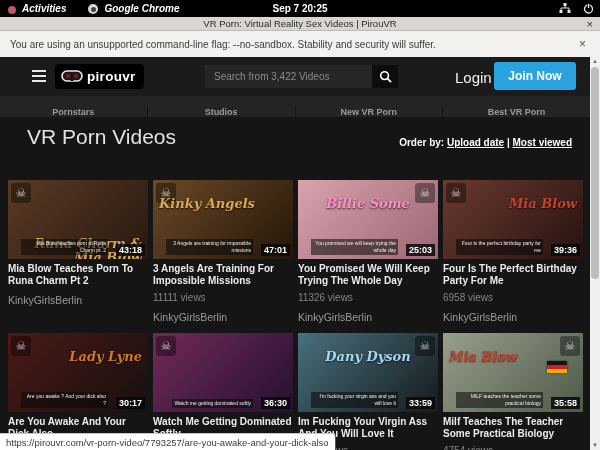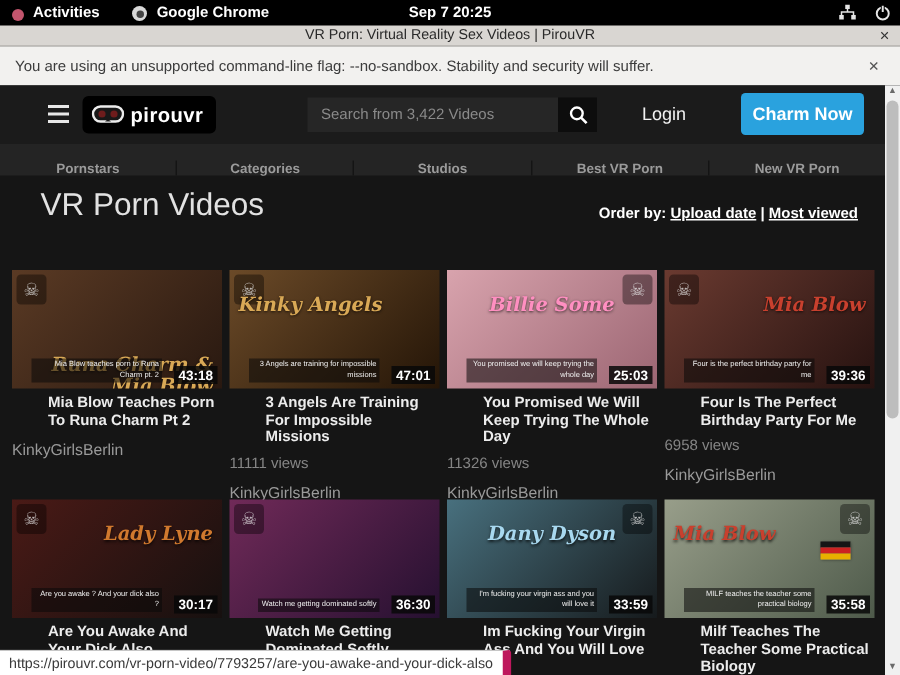--- a/index.html
+++ b/index.html
@@ -2,21 +2,21 @@
 <html><head>
 <meta charset="utf-8">
 <style>
   * { margin:0; padding:0; box-sizing:border-box; }
   html,body { width:600px; height:450px; overflow:hidden; background:#000;
     font-family:"Liberation Sans","DejaVu Sans",sans-serif; }
 
   
   .sysbar { position:absolute; left:0; top:0; width:600px; height:17px; background:#000;
     color:#fff; display:flex; align-items:center; font-size:10px; font-weight:bold; }
-  .sys-left { display:flex; align-items:flex-end; gap:6px; padding-left:8px; }
+  .sys-left { display:flex; align-items:flex-end; gap:6px; padding-left:8px;font-style:italic; }
   .sys-dot { width:8px; height:8px; border-radius:50%; background:#c2556d; }
   .chrome-ico { width:10px; height:10px; border-radius:50%; background:#d8d8d8;
     position:relative; margin-left:16px; }
   .chrome-ico::after { content:""; position:absolute; left:2.5px; top:2.5px; width:5px;
     height:5px; border-radius:50%; background:#444; }
   .sys-clock { position:absolute; left:0; right:0; text-align:center; }
   .sys-right { position:absolute; right:6px; top:0; height:17px; display:flex;
     align-items:center; gap:12px; }
 
   
@@ -39,21 +39,21 @@
   .hamburger i { display:block; height:2px; background:#e8e8e8; margin-bottom:3px; }
   .logo { position:absolute; left:55px; top:7px; height:25px; background:#000; border-radius:4px;
     display:flex; align-items:center; padding:0 8px 0 6px; gap:4px; }
   .logo-text { color:#fff; font-size:13.5px; font-weight:bold; letter-spacing:.3px; }
   .search-box { position:absolute; left:205px; top:8px; width:167px; height:23px; background:#262626;
     border:none; color:#b5b5b5; font-size:10px; padding-left:9px; outline:none;
     font-family:"Liberation Sans",sans-serif; }
   .search-box::placeholder { color:#8a8a8a; }
   .search-btn { position:absolute; left:372px; top:8px; width:26px; height:23px; background:#0d0d0d;
     border:none; display:flex; align-items:center; justify-content:center; }
-  .login { position:absolute; left:428px; top:12px; color:#f2f2f2; font-size:12px; cursor:pointer; }
+  .login { position:absolute; left:455px; top:12px; color:#f2f2f2; font-size:15px; cursor:pointer; }
   .join-btn { position:absolute; left:494px; top:5px; width:82px; height:28px; border:none;
     border-radius:3px; color:#fff; font-size:12px; font-weight:bold; cursor:pointer;
     font-family:"Liberation Sans",sans-serif; }
 
   .site-nav { position:absolute; left:0; top:39px; width:590px; height:21px; background:#242424;
     display:flex;align-items:flex-end; }
   .nav-item { flex:1; display:flex; align-items:center; justify-content:center; color:#9b9b9b;
     font-size:9px; font-weight:bold; border-right:1px solid #141414; cursor:pointer; }
   .nav-item:last-child { border-right:none; }
 
@@ -76,27 +76,27 @@
   .caption { position:absolute; right:40px; bottom:4px; max-width:62%; text-align:right;
     font-size:5px; line-height:1.4; color:#f0f0f0; background:rgba(10,10,10,.55); padding:1px 2px; }
   .duration { position:absolute; right:3px; bottom:3px; background:rgba(8,8,8,.85); color:#fff;
     font-size:9px; font-weight:bold; padding:1px 3px; }
   .flag { position:absolute; right:16px; top:28px; width:20px; height:12px; display:none;
     box-shadow:0 0 2px rgba(0,0,0,.6); }
   .flag i { display:block; height:4px; }
   .flag i:nth-child(1){ background:#151515; } .flag i:nth-child(2){ background:#cc2222; }
   .flag i:nth-child(3){ background:#e8b000; }
   .v-title { margin-top:4px; color:#ececec; font-size:10px; font-weight:bold; line-height:11.5px;
-    cursor:pointer;margin-left:24px; }
+    cursor:pointer; }
   .v-views { margin-top:6px; color:#858585; font-size:10px; }
   .v-studio { margin-top:8px; color:#9a9a9a; font-size:10.5px; cursor:pointer; }
 
   
   .statusbar { position:absolute; left:0; bottom:0; height:17px; background:#fff;
-    border-top:1px solid #c6c6c6; border-right:6px solid #be185d; border-top-right-radius:3px;
+    border-top:1px solid #c6c6c6; border-right:1px solid #be185d; border-top-right-radius:3px;
     color:#3a3a3a; font-size:9.5px; display:flex; align-items:center; padding:0 6px; z-index:5; }
 
   
   .scrollbar { position:absolute; left:590px; top:57px; width:10px; height:393px; background:#f0f0f0; }
   .sb-arrow { position:absolute; left:0; width:10px; height:9px; color:#6a6a6a; font-size:6px;
     text-align:center; line-height:9px; }
   .sb-thumb { position:absolute; left:1px; top:10px; width:8px; height:212px; background:#bdbdbd;
     border-radius:4px; }
 </style>
 </head>
@@ -153,29 +153,28 @@
       <span class="logo-text">pirouvr</span>
     </div>
     <input class="search-box" type="text" placeholder="Search from 3,422 Videos" style="">
     <button class="search-btn">
       <svg width="13" height="13" viewBox="0 0 14 14">
         <circle cx="6" cy="6" r="4.2" fill="none" stroke="#fff" stroke-width="1.7"></circle>
         <line x1="9.2" y1="9.2" x2="13" y2="13" stroke="#fff" stroke-width="1.9"></line>
       </svg>
     </button>
     <span class="login">Login</span>
-    <button class="join-btn" id="join-btn" style="background: rgb(42, 162, 222);">Charm Now</button>
+    <button class="join-btn" id="join-btn" style="background: rgb(42, 162, 222);">Join Now</button>
   </div>
 
   <div class="site-nav">
     <div class="nav-item">Pornstars</div>
-    <div class="nav-item">Categories</div>
     <div class="nav-item">Studios</div>
+    <div class="nav-item">New VR Porn</div>
     <div class="nav-item">Best VR Porn</div>
-    <div class="nav-item">New VR Porn</div>
   </div>
 
   <h1 class="page-heading">VR Porn Videos</h1>
   <div class="order-by"><span>Order by:</span>
     <a>Upload date</a><span> | </span><a>Most viewed</a>
   </div>
 
   <div class="grid">
   <div class="card">
     <div class="thumb" style="background: linear-gradient(135deg, rgb(90, 58, 36), rgb(40, 24, 16));">

